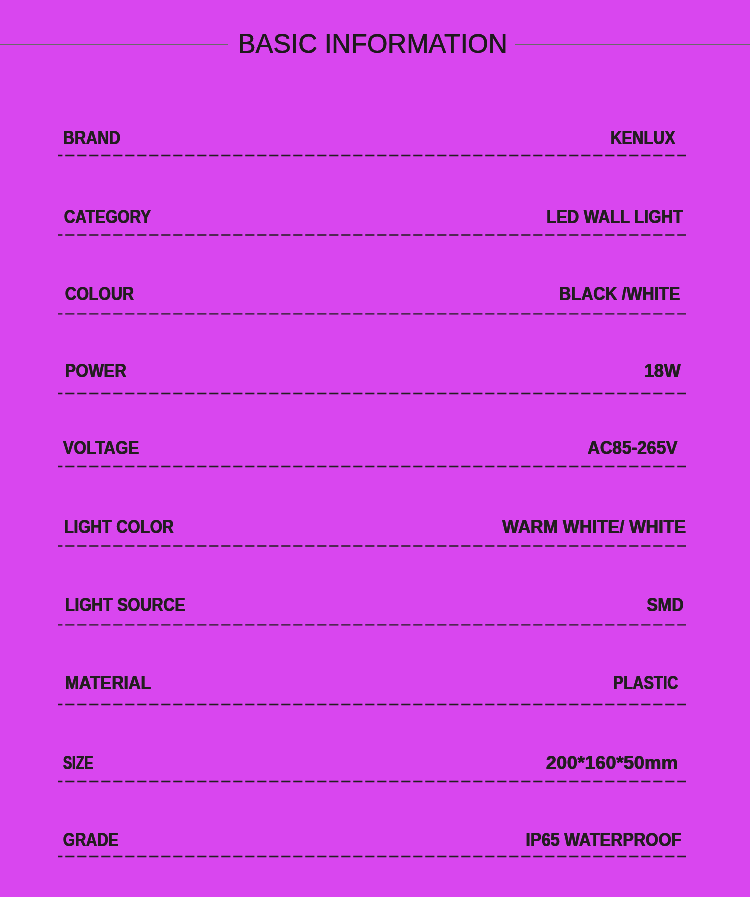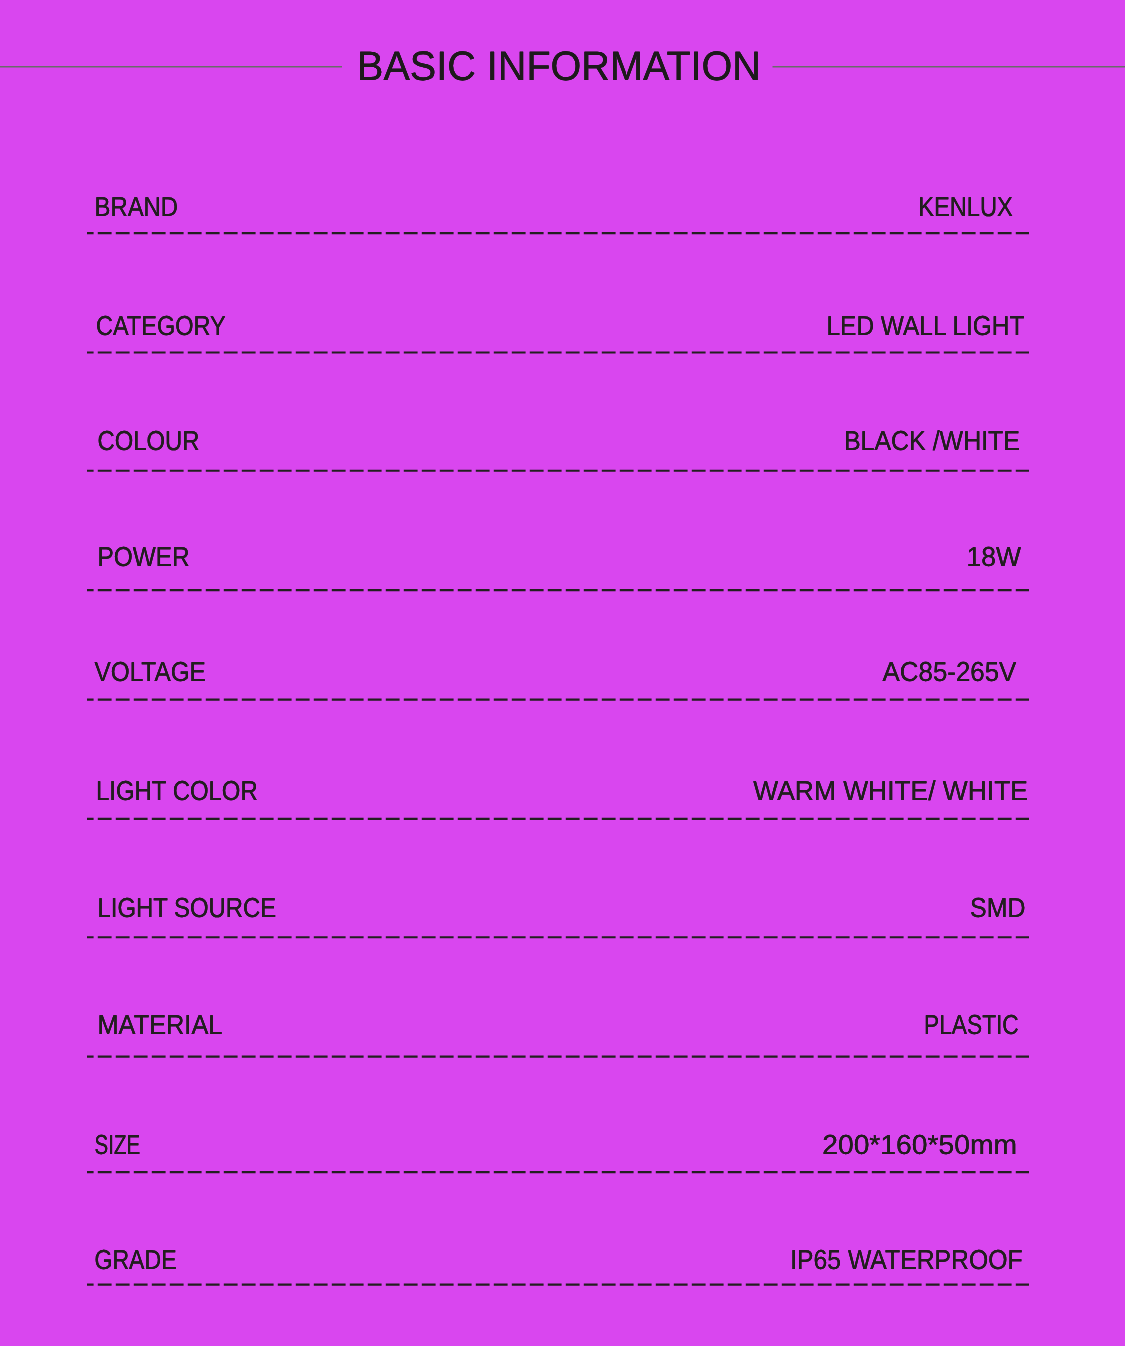--- a/index.html
+++ b/index.html
@@ -35,21 +35,21 @@
     white-space: nowrap;
     font-size: 27.4px;
     line-height: 1;
     color: #1d1a1b;
     text-shadow: 0 0 0.35px #1d1a1b, 0 0 0.35px #1d1a1b;
     transform: scaleX(0.9635);
     transform-origin: left top;
   }
 
   
-  .spec { position: absolute; left: 0; top: 0; width: 750px; height: 897px; }
+  .spec { position: absolute; left: 0; top: 0; width: 750px; height: 897px; font-weight: bold; }
   .row  { position: absolute; left: 0; top: 0; width: 750px; height: 0; }
 
   .row .label,
   .row .value {
     position: absolute;
     white-space: nowrap;
     font-size: 18.3px;
     line-height: 1;
     color: #221e1f;
     text-shadow: 0 0 0.35px #221e1f, 0 0 0.35px #221e1f;

